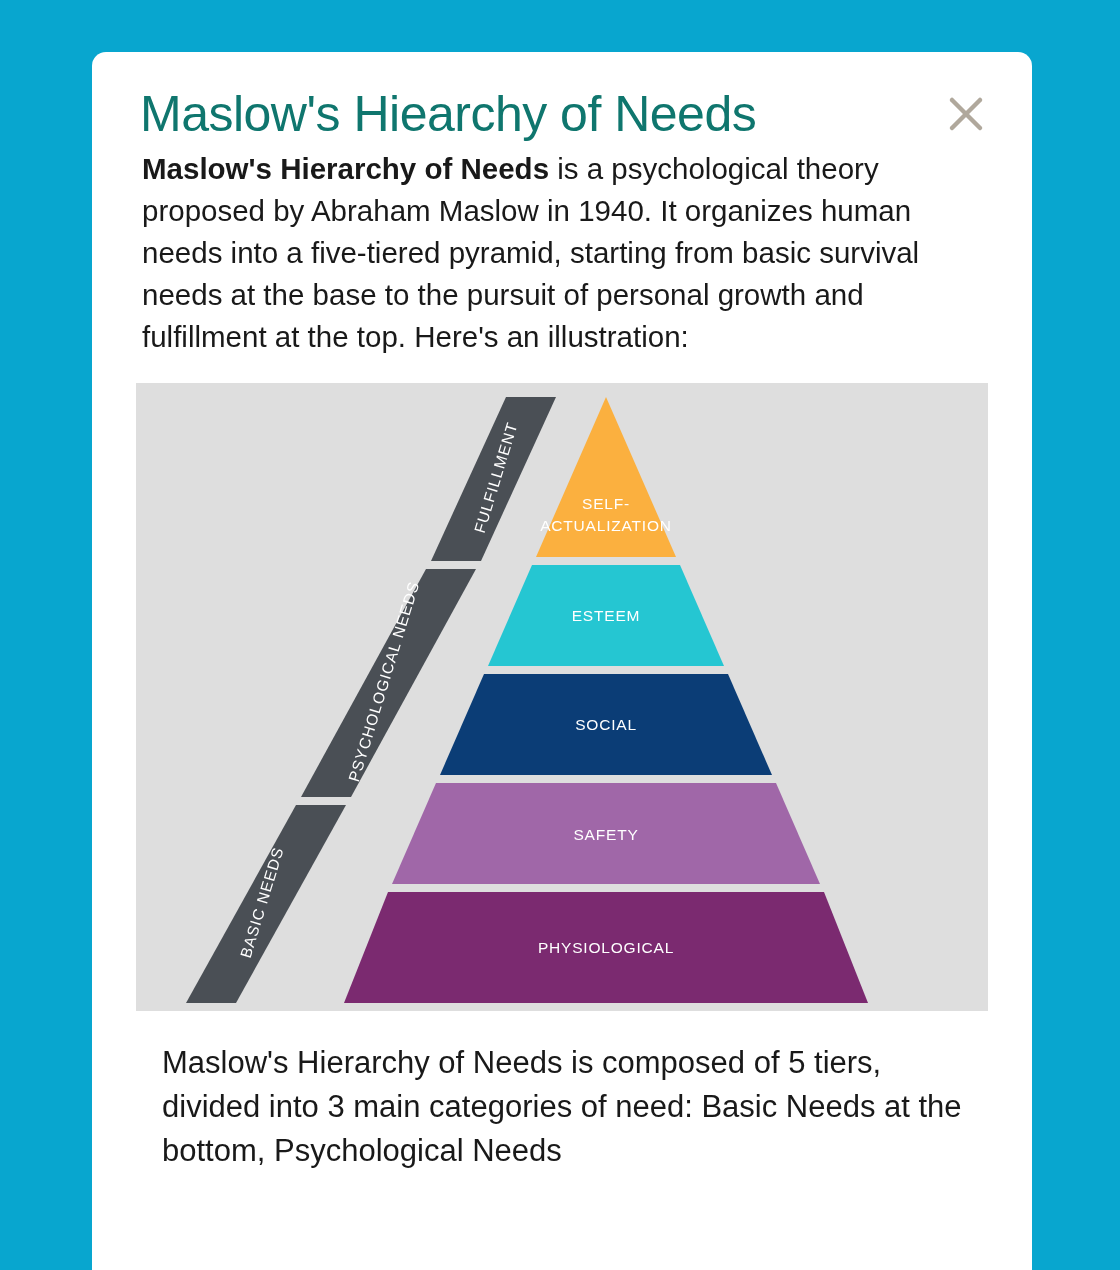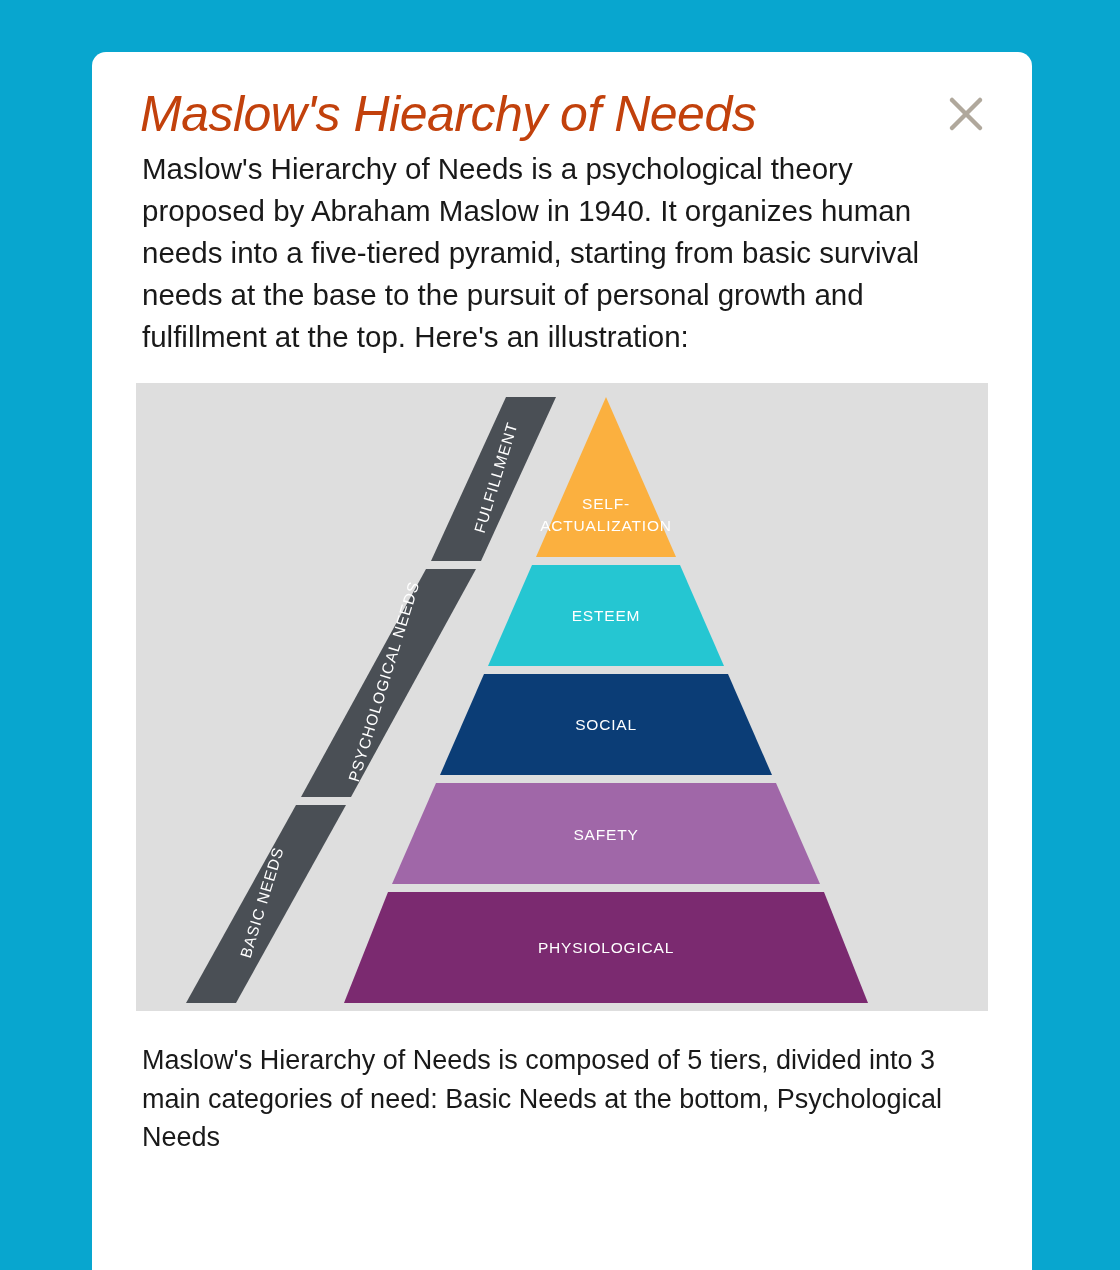--- a/index.html
+++ b/index.html
@@ -25,62 +25,62 @@
     overflow: hidden;
   }
   .card-header {
     position: relative;
     padding: 36px 44px 0 48px;
     height: 96px;
     box-sizing: border-box;
   }
   .card-title {
     font-size: 50px;
-    color: #c2410c;
+    color: #0f766e;
     font-weight: 400;
     letter-spacing: -0.5px;
     line-height: 1.05;
     margin: 0;
     white-space: nowrap;
-    font-style: italic;
   }
   .close-btn {
     position: absolute;
     right: 44px;
     top: 40px;
     width: 44px;
     height: 44px;
     background: none;
     border: none;
     cursor: pointer;
     padding: 0;
   }
   .close-btn svg { display: block; }
 
   .body-text {
     padding: 0 50px 0 50px;
     font-size: 29.5px;
     line-height: 1.42;
     color: #191919;
   }
-  .body-text b { font-weight: 400; }
+  .body-text b { font-weight: 700; }
 
   .figure-wrap {
     margin: 26px 44px 0 44px;
     background: #dedede;
     height: 628px;
     position: relative;
     overflow: hidden;
   }
 
   .closing-text {
     padding: 30px 50px 0 50px;
-    font-size: 27px;
+    font-size: 31px;
     line-height: 1.42;
     color: #191919;
+    margin-left: 20px;
   }
 
   svg.pyramid { position: absolute; left: 0; top: 0; }
   .tier-label {
     fill: #ffffff;
     font-family: "Liberation Sans", sans-serif;
     font-size: 15.5px;
     letter-spacing: 0.8px;
     text-anchor: middle;
   }

